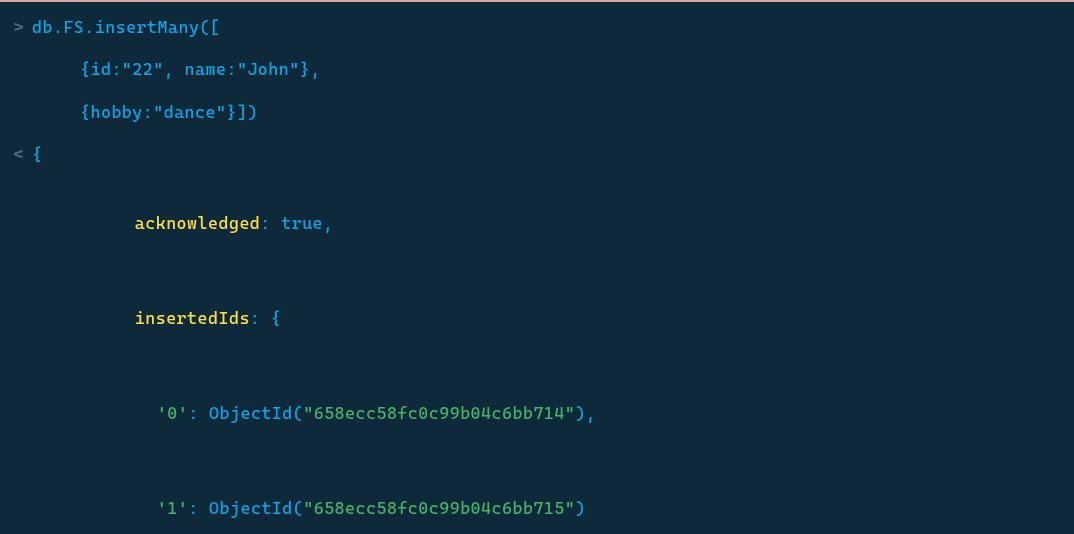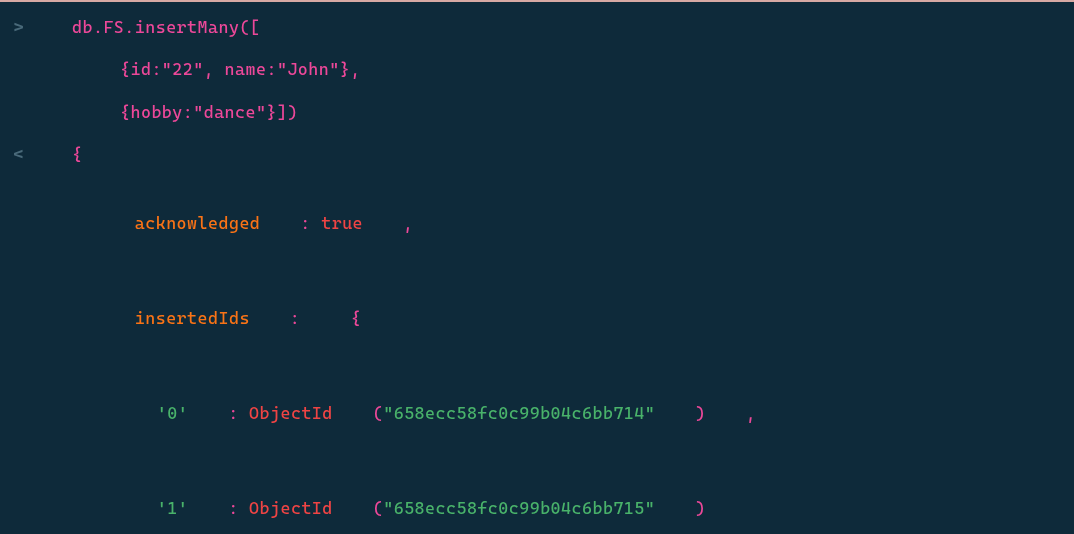--- a/index.html
+++ b/index.html
@@ -33,23 +33,23 @@
     padding-right: 8px;
     color: #4a6a7a;
     flex-shrink: 0;
     font-weight: bold;
     user-select: none;
   }
   .code {
     white-space: pre;
   }
   .indent-1 { padding-left: 54px; }
-  .white  { color: #ec4899; margin-left: 40px; }
-  .key    { color: #f97316; }
-  .blue   { color: #ef4444; }
+  .white  { color: #0ea5e9; }
+  .key    { color: #fde047; }
+  .blue   { color: #0ea5e9; }
   .green  { color: #49b26a; }
 </style>
 </head>
 <body>
 
 <div class="topbar"></div>
 
 <div class="terminal">
 
   <div class="row">

